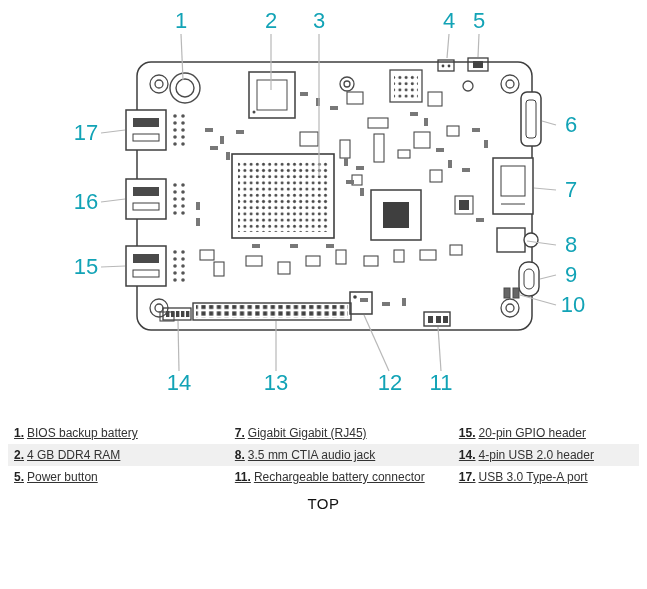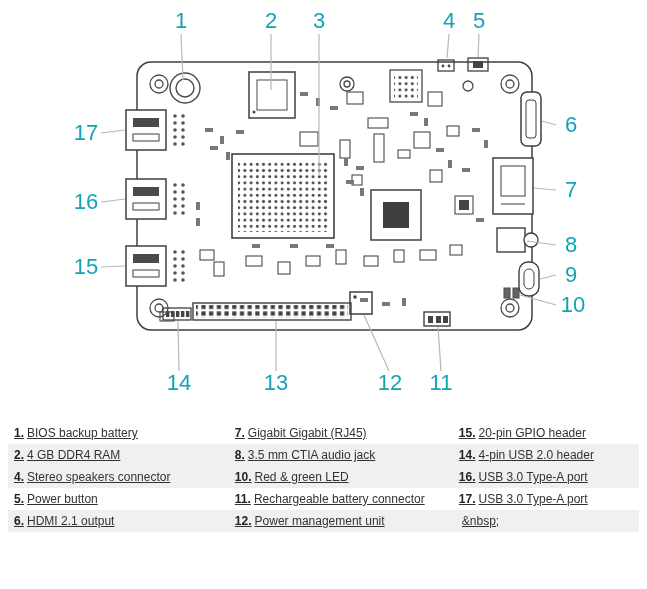--- a/index.html
+++ b/index.html
@@ -319,32 +319,23 @@
       <tr>
         <td><b class="num">1.</b><span>BIOS backup battery</span></td>
         <td><b class="num">7.</b><span>Gigabit Gigabit (RJ45)</span></td>
         <td><b class="num">15.</b><span>20-pin GPIO header</span></td>
       </tr>
       <tr class="even">
         <td><b class="num">2.</b><span>4 GB DDR4 RAM</span></td>
         <td><b class="num">8.</b><span>3.5 mm CTIA audio jack</span></td>
         <td><b class="num">14.</b><span>4-pin USB 2.0 header</span></td>
       </tr>
-      <tr class="even">
-        <td><b class="num">4.</b><span>Stereo speakers connector</span></td>
-        <td><b class="num">10.</b><span>Red &amp; green LED</span></td>
-        <td><b class="num">16.</b><span>USB 3.0 Type-A port</span></td>
-      </tr>
       <tr>
         <td><b class="num">5.</b><span>Power button</span></td>
         <td><b class="num">11.</b><span>Rechargeable battery connector</span></td>
         <td><b class="num">17.</b><span>USB 3.0 Type-A port</span></td>
       </tr>
-      <tr class="even">
-        <td><b class="num">6.</b><span>HDMI 2.1 output</span></td>
-        <td><b class="num">12.</b><span>Power management unit</span></td>
-        <td><b class="num"></b><span>&amp;nbsp;</span></td>
-      </tr>
     </tbody>
   </table>
 
+  <div class="footer">TOP</div>
 
 </div>
 
 </body></html>

